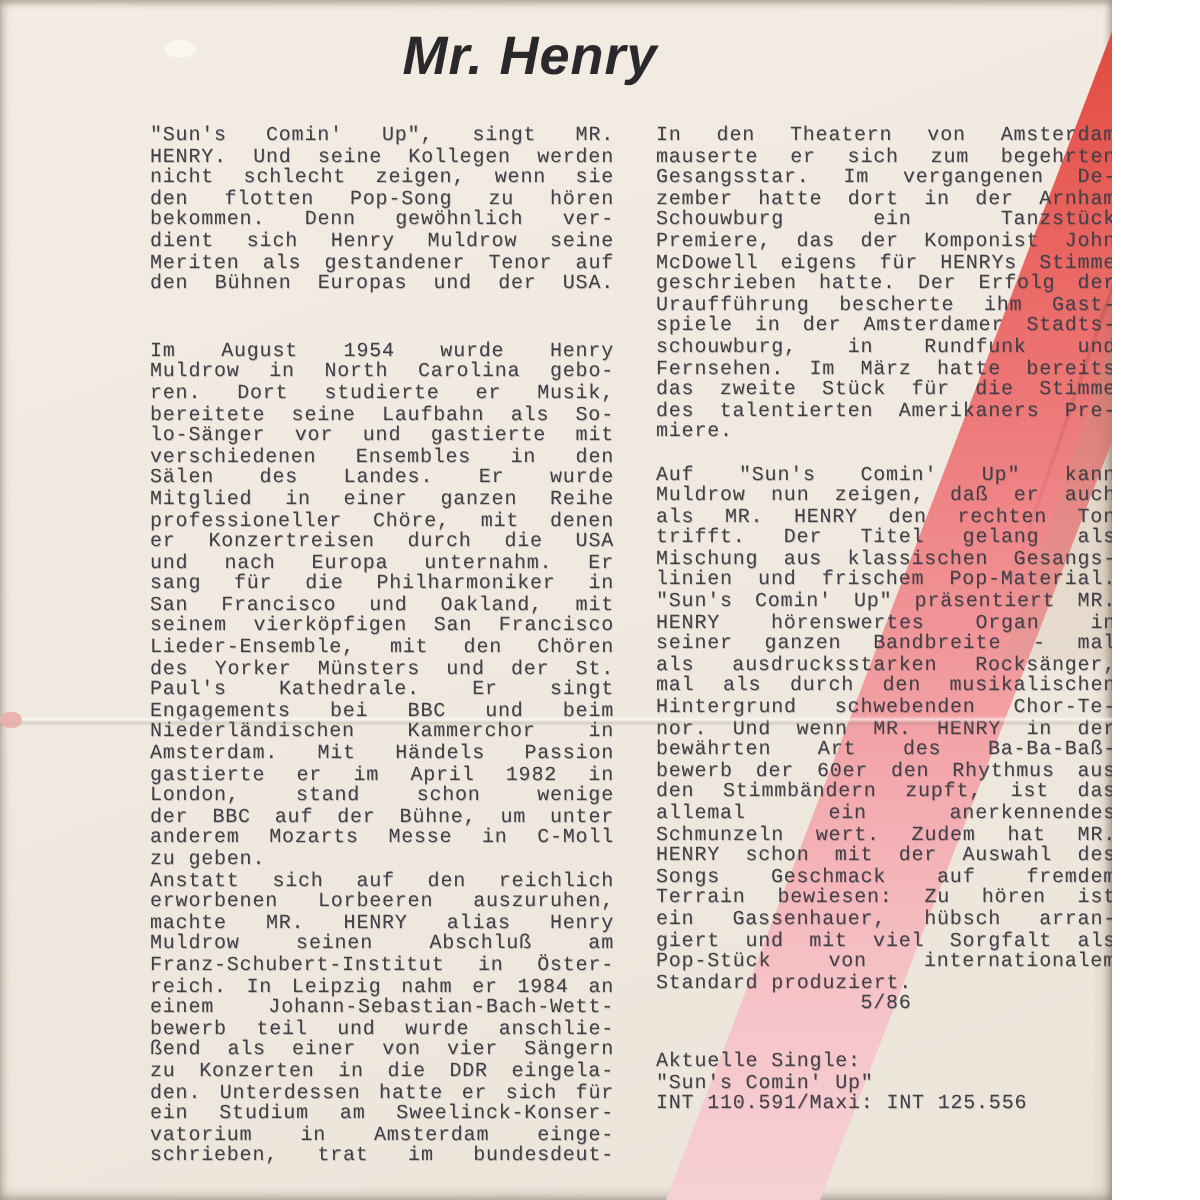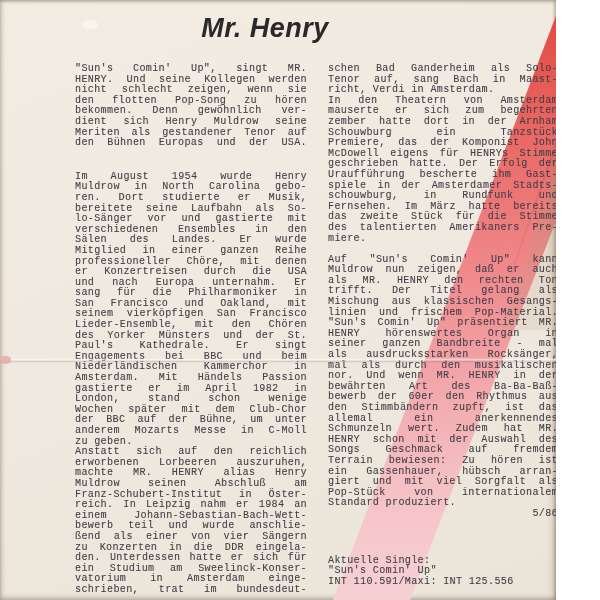--- a/index.html
+++ b/index.html
@@ -38,21 +38,21 @@
   .col{
     position:absolute;top:64px;z-index:3;color:#423f47;
     font-family:"Liberation Mono",monospace;font-size:10px;line-height:10.6px;
     letter-spacing:.4px;text-shadow:.3px .3px 0 rgba(70,65,80,.28);
   }
   .col-left{left:75px;width:232px;}
   .col-right{left:328px;width:230px;}
   .para{margin:0;}
   .line{text-align:left;}
   .line.j{text-align:justify;text-align-last:justify;}
-  .para.r .line{text-align:right;}
+  .para.r .line{text-align:center;}
   .fold{
     position:absolute;left:0;top:358px;width:600px;height:5px;z-index:5;pointer-events:none;
     background:linear-gradient(180deg,rgba(255,255,255,0) 0%,rgba(255,255,255,.55) 35%,
                rgba(120,100,85,.20) 70%,rgba(120,100,85,0) 100%);
   }
   .fold-mark{
     position:absolute;left:0;top:356px;width:11px;height:8px;z-index:5;
     background:#e7a9a6;border-radius:45%;opacity:.85;
   }
   .speck{
@@ -96,21 +96,20 @@
         <div class="line j">San Francisco und Oakland, mit</div>
         <div class="line j">seinem vierköpfigen San Francisco</div>
         <div class="line j">Lieder-Ensemble, mit den Chören</div>
         <div class="line j">des Yorker Münsters und der St.</div>
         <div class="line j">Paul's Kathedrale. Er singt</div>
         <div class="line j">Engagements bei BBC und beim</div>
         <div class="line j">Niederländischen Kammerchor in</div>
         <div class="line j">Amsterdam. Mit Händels Passion</div>
         <div class="line j">gastierte er im April 1982 in</div>
         <div class="line j">London, stand schon wenige</div>
-        <div class="line j">Wochen später mit dem Club-Chor</div>
         <div class="line j">der BBC auf der Bühne, um unter</div>
         <div class="line j">anderem Mozarts Messe in C-Moll</div>
         <div class="line">zu geben.</div>
       </div>
       <div class="para">
         <div class="line j">Anstatt sich auf den reichlich</div>
         <div class="line j">erworbenen Lorbeeren auszuruhen,</div>
         <div class="line j">machte MR. HENRY alias Henry</div>
         <div class="line j">Muldrow seinen Abschluß am</div>
         <div class="line j">Franz-Schubert-Institut in Öster-</div>
@@ -120,27 +119,23 @@
         <div class="line j">ßend als einer von vier Sängern</div>
         <div class="line j">zu Konzerten in die DDR eingela-</div>
         <div class="line j">den. Unterdessen hatte er sich für</div>
         <div class="line j">ein Studium am Sweelinck-Konser-</div>
         <div class="line j">vatorium in Amsterdam einge-</div>
         <div class="line j">schrieben, trat im bundesdeut-</div>
       </div>
     </div>
   <div class="col col-right">
       <div class="para">
-        <div class="line j">schen Bad Ganderheim als Solo-</div>
-        <div class="line j">Tenor auf, sang Bach in Maast-</div>
-        <div class="line">richt, Verdi in Amsterdam.</div>
-      </div>
-      <div class="para">
         <div class="line j">In den Theatern von Amsterdam</div>
         <div class="line j">mauserte er sich zum begehrten</div>
+        <div class="line j">Gesangsstar. Im vergangenen De-</div>
         <div class="line j">zember hatte dort in der Arnham</div>
         <div class="line j">Schouwburg ein Tanzstück</div>
         <div class="line j">Premiere, das der Komponist John</div>
         <div class="line j">McDowell eigens für HENRYs Stimme</div>
         <div class="line j">geschrieben hatte. Der Erfolg der</div>
         <div class="line j">Uraufführung bescherte ihm Gast-</div>
         <div class="line j">spiele in der Amsterdamer Stadts-</div>
         <div class="line j">schouwburg, in Rundfunk und</div>
         <div class="line j">Fernsehen. Im März hatte bereits</div>
         <div class="line j">das zweite Stück für die Stimme</div>
@@ -152,38 +147,39 @@
         <div class="line j">Muldrow nun zeigen, daß er auch</div>
         <div class="line j">als MR. HENRY den rechten Ton</div>
         <div class="line j">trifft. Der Titel gelang als</div>
         <div class="line j">Mischung aus klassischen Gesangs-</div>
         <div class="line j">linien und frischem Pop-Material.</div>
         <div class="line j">"Sun's Comin' Up" präsentiert MR.</div>
         <div class="line j">HENRY hörenswertes Organ in</div>
         <div class="line j">seiner ganzen Bandbreite - mal</div>
         <div class="line j">als ausdrucksstarken Rocksänger,</div>
         <div class="line j">mal als durch den musikalischen</div>
+        <div class="line j">Hintergrund schwebenden Chor-Te-</div>
         <div class="line j">nor. Und wenn MR. HENRY in der</div>
         <div class="line j">bewährten Art des Ba-Ba-Baß-</div>
         <div class="line j">bewerb der 60er den Rhythmus aus</div>
         <div class="line j">den Stimmbändern zupft, ist das</div>
         <div class="line j">allemal ein anerkennendes</div>
         <div class="line j">Schmunzeln wert. Zudem hat MR.</div>
         <div class="line j">HENRY schon mit der Auswahl des</div>
         <div class="line j">Songs Geschmack auf fremdem</div>
         <div class="line j">Terrain bewiesen: Zu hören ist</div>
         <div class="line j">ein Gassenhauer, hübsch arran-</div>
         <div class="line j">giert und mit viel Sorgfalt als</div>
         <div class="line j">Pop-Stück von internationalem</div>
         <div class="line">Standard produziert.</div>
       </div>
       <div class="para r">
         <div class="line">5/86</div>
       </div>
-      <div class="para" style="margin-top: 36px;">
+      <div class="para" style="margin-top: 18px;">
         <div class="line">Aktuelle Single:</div>
         <div class="line">"Sun's Comin' Up"</div>
         <div class="line">INT 110.591/Maxi: INT 125.556</div>
       </div>
     </div>
   <div class="fold"></div>
   <div class="fold-mark"></div>
   <div class="speck"></div>
 </div>
 

